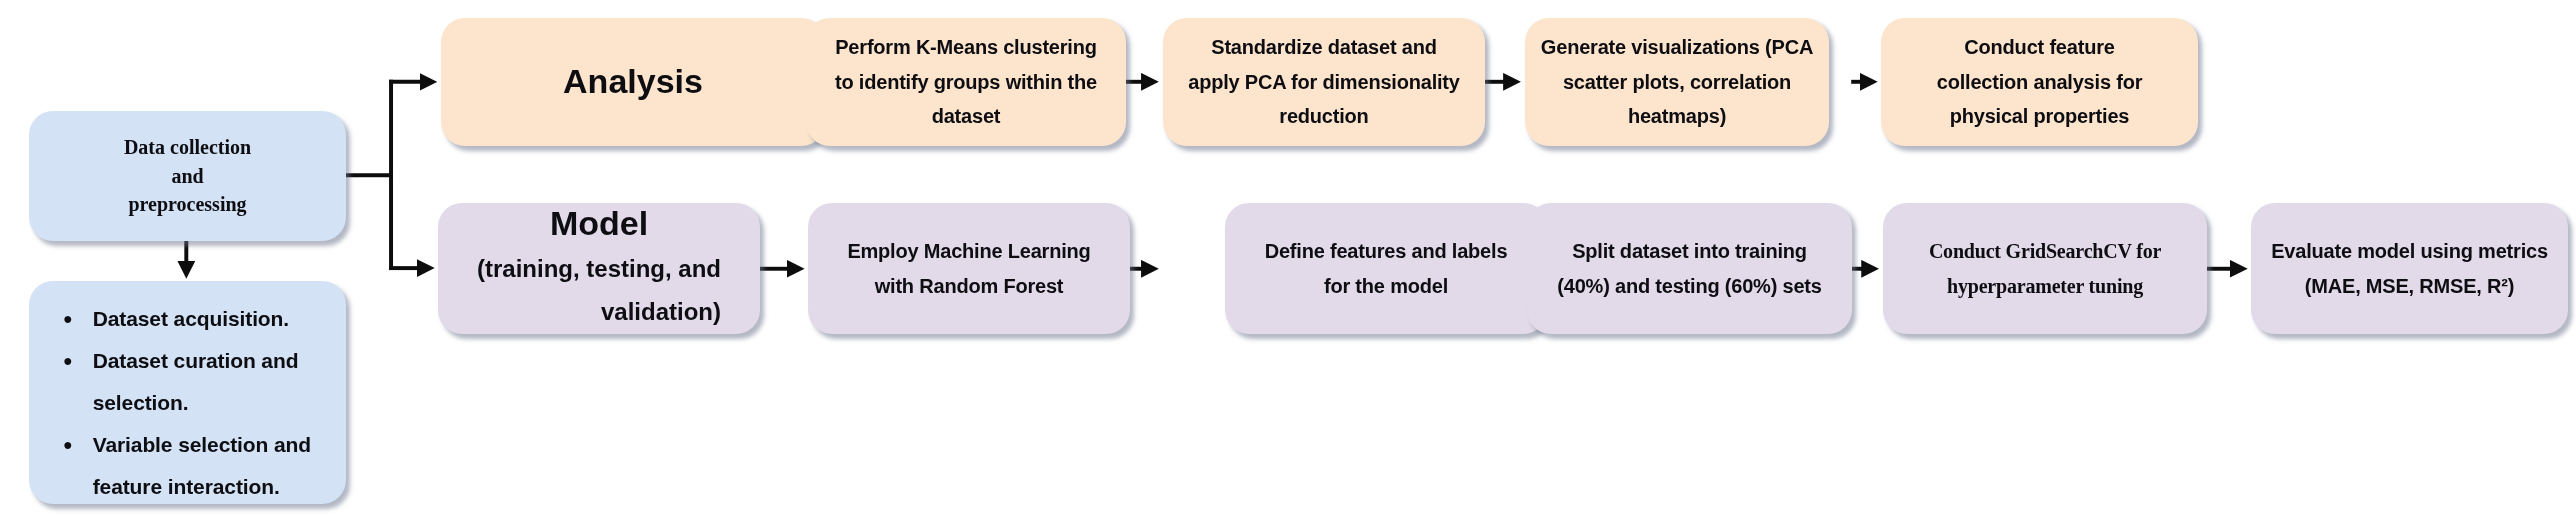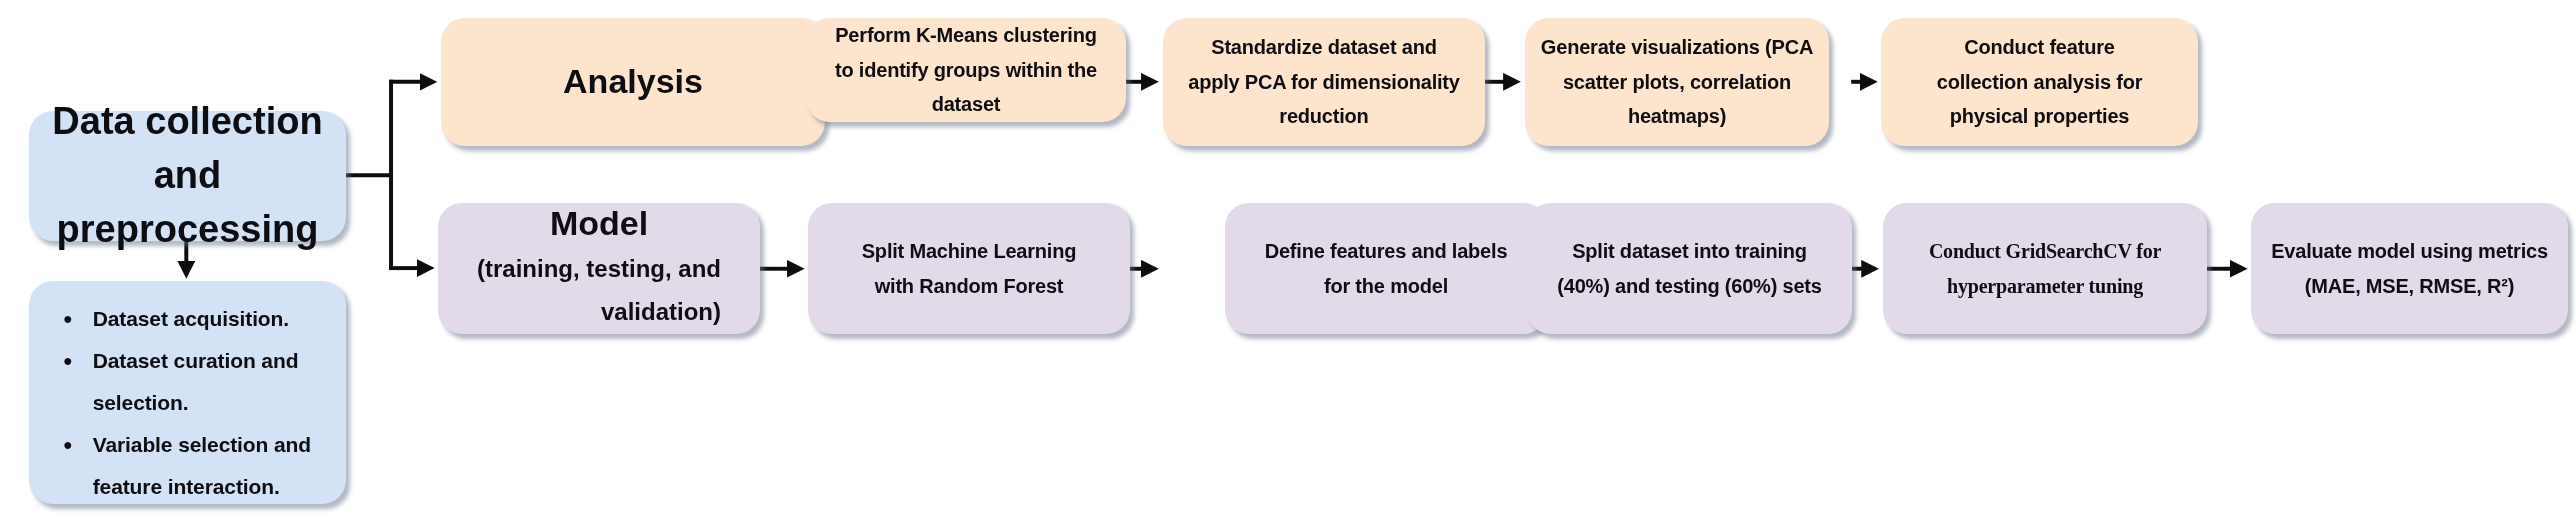--- a/index.html
+++ b/index.html
@@ -19,21 +19,21 @@
     border-radius:24px;
     box-shadow:4px 4.6px 4px rgba(104,114,138,.5);
     display:flex;flex-direction:column;align-items:center;justify-content:center;
     text-align:center;font-weight:bold;
     box-sizing:border-box;
   }
   .blue{background:var(--root-fill,#d3e2f4);}
   .orange{background:var(--analysis-fill,#fde5cd);}
   .purple{background:var(--model-fill,#e2dae9);}
   .pre{white-space:pre-line;}
-  .t-root{font-size:38px;line-height:1.42;}
+  .t-root{font-size:20px;line-height:1.42;font-family:Liberation Serif, serif;}
   .t-hdr{font-size:34px;line-height:1.15;}
   .t-sub{font-size:24px;line-height:1.8;margin-top:4px;text-align:right;}
   .t-step{font-size:20px;line-height:1.73;letter-spacing:-0.2px;padding:0 8px;}
   .list-node{align-items:stretch;justify-content:flex-start;padding:17px 13px 0 34px;}
   .bullet-row{display:flex;align-items:flex-start;text-align:left;gap:20px;}
   .bullet-dot{font-size:16px;line-height:42px;}
   .bullet-text{font-size:21px;line-height:42px;letter-spacing:-0.1px;}
 </style>
 </head>
 <body>
@@ -81,21 +81,21 @@
     <div class="bullet-row">
       <span class="bullet-dot">●</span>
       <span class="bullet-text pre">Variable selection and
 feature interaction.</span>
     </div>
   </div>
 
   <div class="node orange" style="left:441px;top:18px;width:384px;height:128px;">
     <div class="t-hdr">Analysis</div>
   </div>
-  <div class="node orange" style="left:806px;top:18px;width:320px;height:104px;justify-content:center;">
+  <div class="node orange" style="left:806px;top:18px;width:320px;height:128px;justify-content:center;">
     <div class="t-step pre">Perform K-Means clustering
 to identify groups within the
 dataset</div>
   </div>
   <div class="node orange" style="left:1163px;top:18px;width:322px;height:128px;">
     <div class="t-step pre">Standardize dataset and
 apply PCA for dimensionality
 reduction</div>
   </div>
   <div class="node orange" style="left:1525px;top:18px;width:304px;height:128px;">
@@ -108,21 +108,21 @@
 collection analysis for
 physical properties</div>
   </div>
 
   <div class="node purple" style="left:438px;top:203px;width:322px;height:131px;">
     <div class="t-hdr">Model</div>
     <div class="t-sub pre">(training, testing, and
 validation)</div>
   </div>
   <div class="node purple" style="left:808px;top:203px;width:322px;height:131px;">
-    <div class="t-step pre">Split Machine Learning
+    <div class="t-step pre">Employ Machine Learning
 with Random Forest</div>
   </div>
   <div class="node purple" style="left:1225px;top:203px;width:322px;height:131px;">
     <div class="t-step pre">Define features and labels
 for the model</div>
   </div>
   <div class="node purple" style="left:1527px;top:203px;width:325px;height:131px;">
     <div class="t-step pre">Split dataset into training
 (40%) and testing (60%) sets</div>
   </div>

